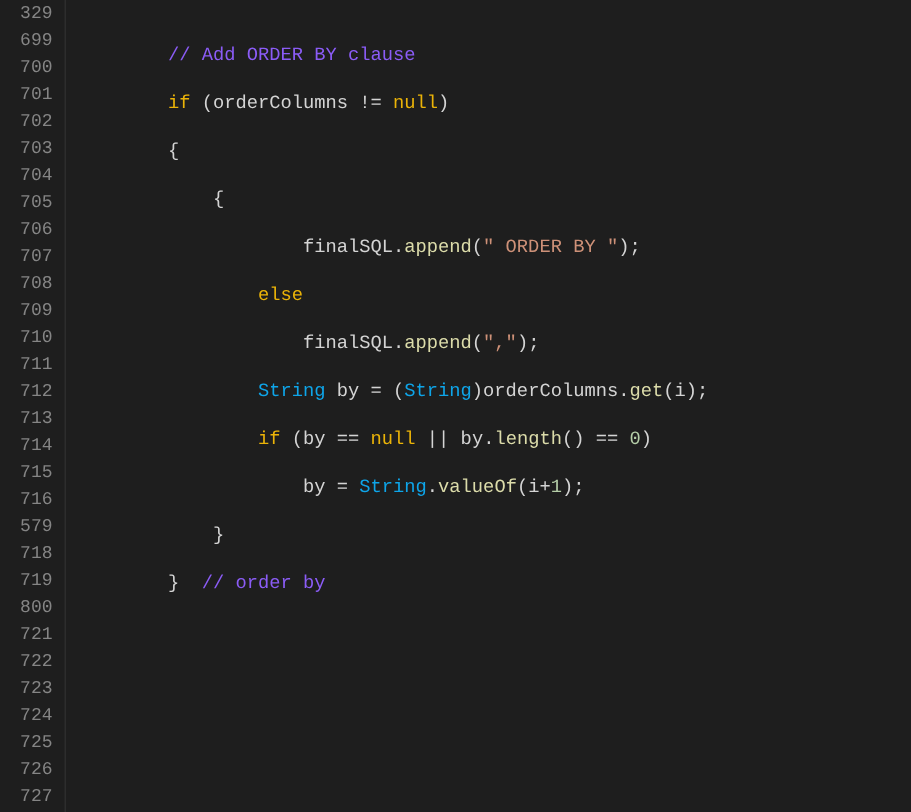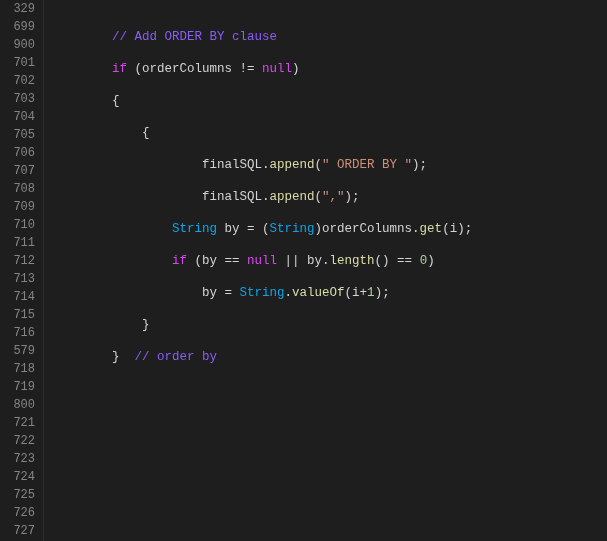--- a/index.html
+++ b/index.html
@@ -40,36 +40,36 @@
       white-space: pre;
     }
     .code-line {
       height: 18px;
       line-height: 18px;
       display: block;
       font-size: 12.5px;
       white-space: pre;
     }
     
-    .kw { color: #d946ef; } 
+    .kw { color: #eab308; } 
     .type { color: #0ea5e9; } 
     .str { color: #ce9178; } 
     .num { color: #b5cea8; } 
     .cmt { color: #8b5cf6; } 
     .method { color: #dcdcaa; } 
     .plain { color: #d4d4d4; }
   </style>
 </head>
 <body>
 
 <div class="code-container">
   <div class="line-numbers">
     <span class="ln">329</span>
     <span class="ln">699</span>
-    <span class="ln">900</span>
+    <span class="ln">700</span>
     <span class="ln">701</span>
     <span class="ln">702</span>
     <span class="ln">703</span>
     <span class="ln">704</span>
     <span class="ln">705</span>
     <span class="ln">706</span>
     <span class="ln">707</span>
     <span class="ln">708</span>
     <span class="ln">709</span>
     <span class="ln">710</span>
@@ -93,20 +93,21 @@
     <span class="ln">728</span>
 
   </div>
   <div class="code-area">
 
 <span class="code-line">        <span class="cmt">// Add ORDER BY clause</span></span>
 <span class="code-line">        <span class="kw">if</span><span class="plain"> (orderColumns != </span><span class="kw">null</span><span class="plain">)</span></span>
 <span class="code-line">        <span class="plain">{</span></span>
 <span class="code-line">            <span class="plain">{</span></span>
 <span class="code-line">                    <span class="plain">finalSQL.</span><span class="method">append</span><span class="plain">(</span><span class="str">" ORDER BY "</span><span class="plain">);</span></span>
+<span class="code-line">                <span class="kw">else</span></span>
 <span class="code-line">                    <span class="plain">finalSQL.</span><span class="method">append</span><span class="plain">(</span><span class="str">","</span><span class="plain">);</span></span>
 <span class="code-line">                <span class="type">String</span><span class="plain"> by = (</span><span class="type">String</span><span class="plain">)orderColumns.</span><span class="method">get</span><span class="plain">(i);</span></span>
 <span class="code-line">                <span class="kw">if</span><span class="plain"> (by == </span><span class="kw">null</span><span class="plain"> || by.</span><span class="method">length</span><span class="plain">() == </span><span class="num">0</span><span class="plain">)</span></span>
 <span class="code-line">                    <span class="plain">by = </span><span class="type">String</span><span class="plain">.</span><span class="method">valueOf</span><span class="plain">(i+</span><span class="num">1</span><span class="plain">);</span></span>
 <span class="code-line">            <span class="plain">}</span></span>
 <span class="code-line">        <span class="plain">}  </span><span class="cmt">// order by</span></span>
 <span class="code-line"> </span>
 <span class="code-line">        </span>
 
 

